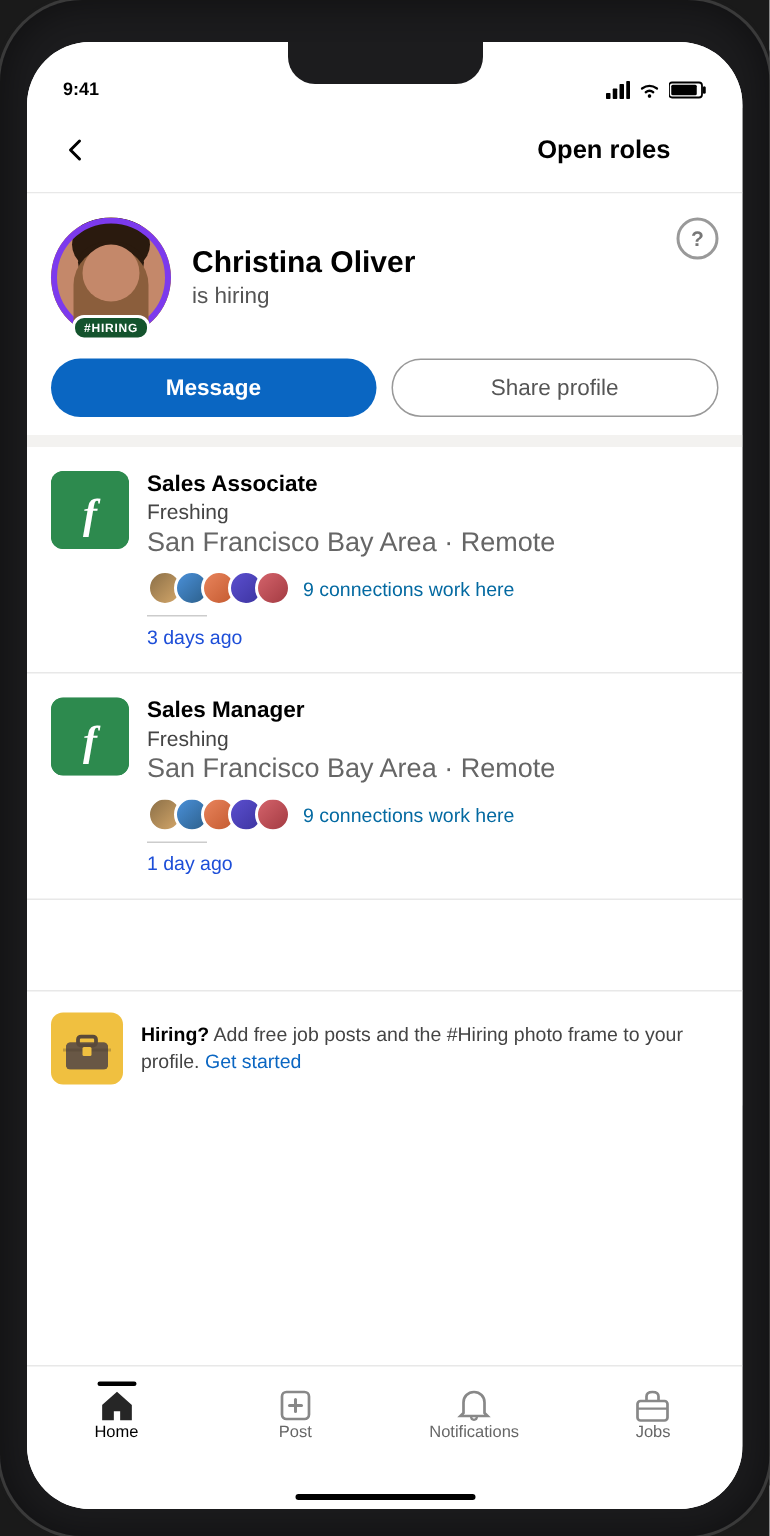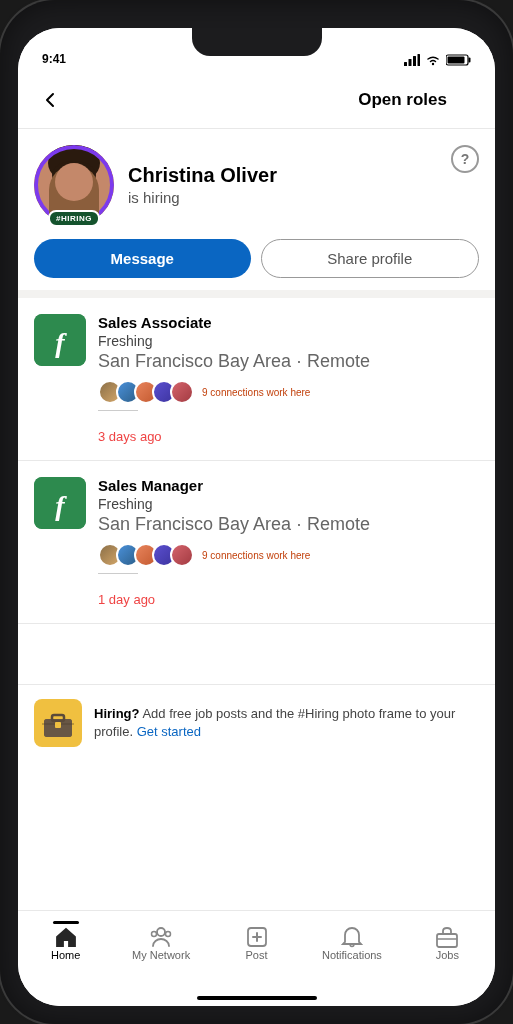--- a/index.html
+++ b/index.html
@@ -278,27 +278,27 @@
       background: #ccc;
       flex-shrink: 0;
     }
     .mini-avatar:first-child { margin-left: 0; }
     .mini-avatar-1 { background: linear-gradient(135deg, #8B6F47, #D4A76A); }
     .mini-avatar-2 { background: linear-gradient(135deg, #4A90D9, #2C5F8A); }
     .mini-avatar-3 { background: linear-gradient(135deg, #E8845C, #C45A30); }
     .mini-avatar-4 { background: linear-gradient(135deg, #5B4FCF, #3D34A0); }
     .mini-avatar-5 { background: linear-gradient(135deg, #D4636B, #A33B42); }
     .connections-text {
-      font-size: 10px;
-      color: #c2410c;
+      font-size: 13px;
+      color: #0369a1;
     }
     .time-ago {
       font-size: 13px;
-      color: #ef4444;
-      margin-top: 18px;
+      color: #1d4ed8;
+      margin-top: 6px;
     }
     .separator-line {
       width: 40px;
       height: 1px;
       background: #ccc;
       margin: 4px 0;
     }
 
     
     .hiring-banner {
@@ -543,29 +543,20 @@
       <div class="bottom-nav">
 
         <div class="nav-item-wrap">
           <div class="home-bar"></div>
           <svg width="24" height="24" viewBox="0 0 24 24">
             <path d="M3 12 L12 4 L21 12 L21 21 L15 21 L15 15 L9 15 L9 21 L3 21 Z" stroke="#000" stroke-width="1.8" fill="#000" opacity="0.85"></path>
           </svg>
           <span class="nav-label active">Home</span>
         </div>
 
-        <div class="nav-item-wrap">
-          <svg width="24" height="24" viewBox="0 0 24 24">
-            <circle cx="12" cy="7" r="4" stroke="#888" stroke-width="1.8" fill="none"></circle>
-            <path d="M4 21 C4 17 8 14 12 14 C16 14 20 17 20 21" stroke="#888" stroke-width="1.8" fill="none" stroke-linecap="round"></path>
-            <circle cx="5" cy="9" r="2.5" stroke="#888" stroke-width="1.5" fill="none"></circle>
-            <circle cx="19" cy="9" r="2.5" stroke="#888" stroke-width="1.5" fill="none"></circle>
-          </svg>
-          <span class="nav-label">My Network</span>
-        </div>
 
         <div class="nav-item-wrap">
           <svg width="24" height="24" viewBox="0 0 24 24">
             <rect x="3" y="3" width="18" height="18" rx="3" stroke="#888" stroke-width="1.8" fill="none"></rect>
             <line x1="12" y1="8" x2="12" y2="16" stroke="#888" stroke-width="2" stroke-linecap="round"></line>
             <line x1="8" y1="12" x2="16" y2="12" stroke="#888" stroke-width="2" stroke-linecap="round"></line>
           </svg>
           <span class="nav-label">Post</span>
         </div>
 

